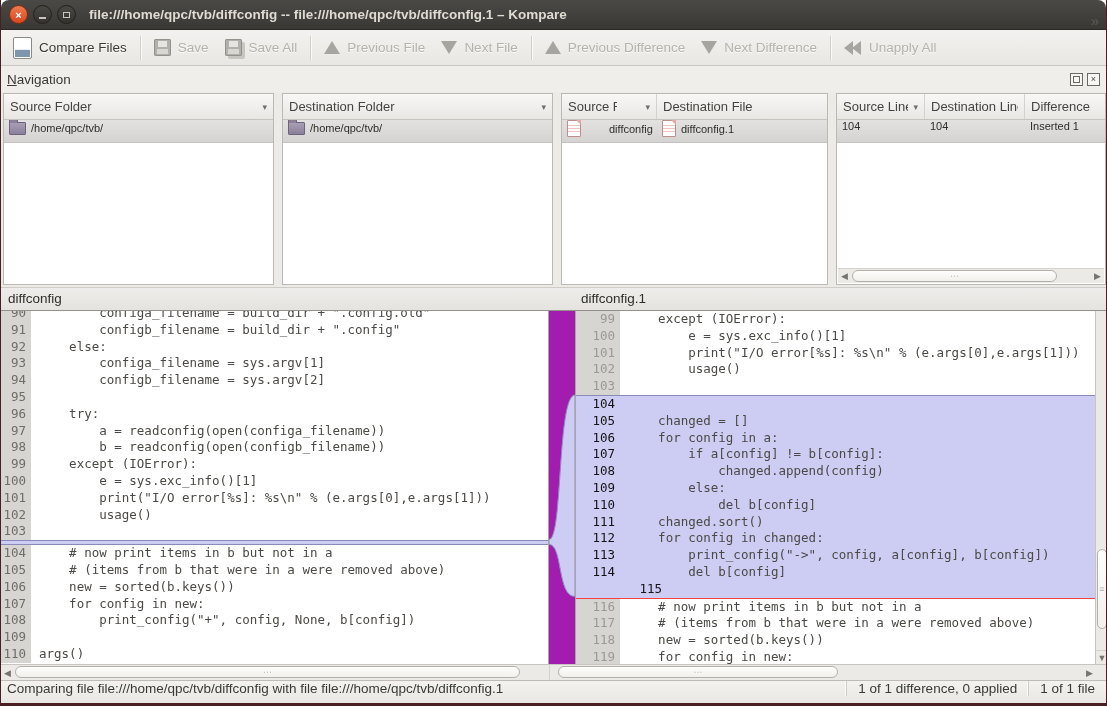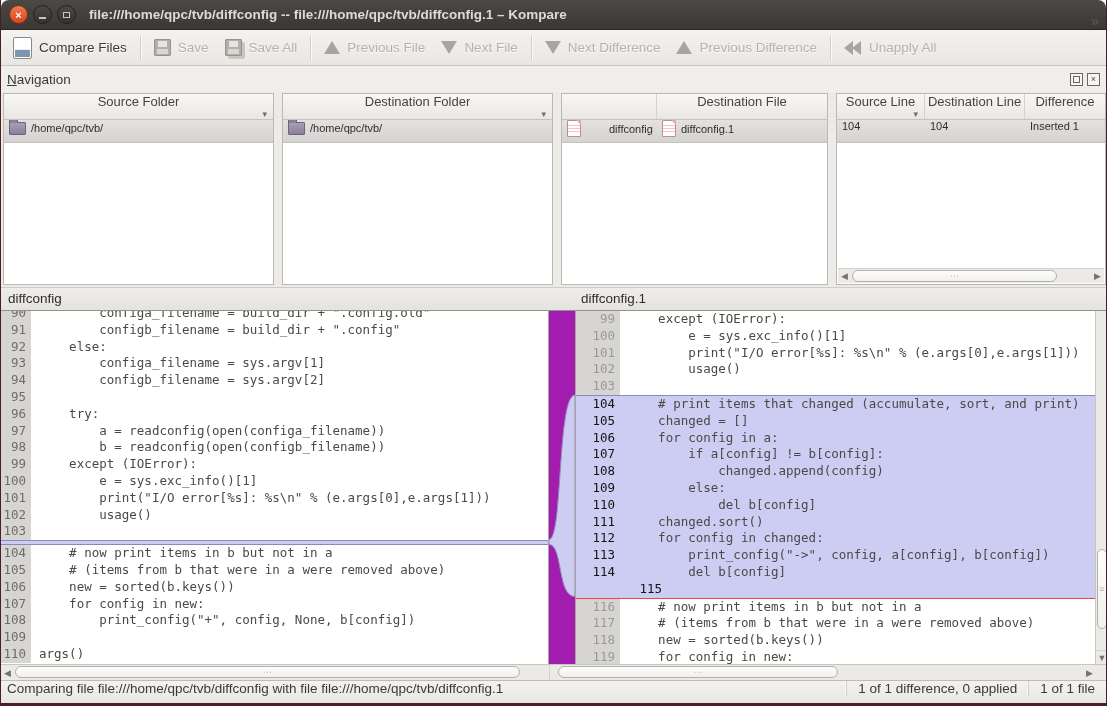--- a/index.html
+++ b/index.html
@@ -54,21 +54,21 @@
   .dbtn{width:13px;height:13px;border:1px solid #6a6864;background:#f7f6f4;box-sizing:border-box;position:relative;
     display:flex;align-items:center;justify-content:center;font-size:9px;color:#4a4843;}
   [data-name="float-icon"]::before{content:"";position:absolute;right:2px;top:2px;width:5px;height:5px;border:1px solid #6a6864;}
   [data-name="float-icon"]::after{content:"";position:absolute;left:2px;bottom:2px;width:5px;height:5px;border:1px solid #6a6864;background:#f7f6f4;}
   .navpanels{position:absolute;left:0;top:92px;width:100%;height:195px;background:#edebe8;}
   .nav-panel{position:absolute;top:1px;bottom:2px;background:#fff;border:1px solid #bcb9b4;box-sizing:border-box;}
   .nav-panel-0{left:2px;width:271px;} .nav-panel-1{left:281px;width:271px;}
   .nav-panel-2{left:560px;width:267px;} .nav-panel-3{left:835px;width:270px;}
   .nav-head{display:flex;height:25px;background:linear-gradient(#f8f7f6,#e9e7e4);border-bottom:1px solid #c6c3be;}
   .nav-hcell{display:flex;align-items:center;padding:0 6px;box-sizing:border-box;border-right:1px solid #d5d2cd;
-    font-size:13px;color:#454440;overflow:hidden;flex-direction:column;}
+    font-size:13px;color:#454440;overflow:hidden;}
   .nav-hcell:last-child{flex:1;border-right:none;}
   .hlabel{white-space:nowrap;overflow:hidden;}
   .sort-arrow{margin-left:auto;padding-left:5px;font-size:9px;color:#6f6d68;}
   .nav-panel-2 .cell-0{width:95px;flex:0 0 auto;gap:23px;}
   .nav-panel-3 .cell-0{width:88px;flex:0 0 auto;}
   .nav-panel-3 .cell-1{width:100px;flex:0 0 auto;}
   .nav-row{display:flex;height:22px;align-items:flex-start;font-size:11px;color:#2f2e2b;}
   .nav-row.selected{background:linear-gradient(#e3e2e0,#d4d3d1);border-bottom:1px solid #c3c2c0;}
   .nav-cell{display:flex;align-items:center;padding:0 5px;box-sizing:border-box;overflow:hidden;white-space:nowrap;}
   .nav-cell:last-child{flex:1;}
@@ -161,27 +161,27 @@
       <span class="tb-sep" data-name="toolbar-separator"></span>
       <button class="tb-item disabled" data-name="previous-file-button">
         <span class="tb-ic tri-up" data-name="up-triangle-icon"></span>
         <span class="tb-label" data-name="toolbar-label">Previous File</span>
       </button>
       <button class="tb-item disabled" data-name="next-file-button">
         <span class="tb-ic tri-down" data-name="down-triangle-icon"></span>
         <span class="tb-label" data-name="toolbar-label">Next File</span>
       </button>
       <span class="tb-sep" data-name="toolbar-separator"></span>
+      <button class="tb-item disabled" data-name="previous-difference-button">
+        <span class="tb-ic tri-up" data-name="up-triangle-icon"></span>
+        <span class="tb-label" data-name="toolbar-label">Previous Difference</span>
+      </button>
       <button class="tb-item disabled" data-name="next-difference-button">
         <span class="tb-ic tri-down" data-name="down-triangle-icon"></span>
         <span class="tb-label" data-name="toolbar-label">Next Difference</span>
-      </button>
-      <button class="tb-item disabled" data-name="previous-difference-button">
-        <span class="tb-ic tri-up" data-name="up-triangle-icon"></span>
-        <span class="tb-label" data-name="toolbar-label">Previous Difference</span>
       </button>
       <span class="tb-sep" data-name="toolbar-separator"></span>
       <button class="tb-item disabled" data-name="unapply-all-button">
         <span class="tb-ic" data-name="unapply-all-icon"></span>
         <span class="tb-label" data-name="toolbar-label">Unapply All</span>
       </button>
     </div>
   <div class="tb-overflow" data-name="toolbar-overflow-button">»</div>
 
   <div class="dockhead" data-name="navigation-dock-header">
@@ -389,21 +389,20 @@
           <div class="code-line" data-name="code-line">
             <span class="ln" data-name="line-number">102</span>
             <span class="ct" data-name="code-text">        usage()</span>
           </div>
           <div class="code-line" data-name="code-line">
             <span class="ln" data-name="line-number">103</span>
             <span class="ct" data-name="code-text"></span>
           </div>
           <div class="code-line hl hl-first" data-name="diff-highlight-line">
             <span class="ln" data-name="line-number">104</span>
-            <span class="ct" data-name="code-text">    # print items that changed (accumulate, sort, and print)</span>
           </div>
           <div class="code-line hl" data-name="diff-highlight-line">
             <span class="ln" data-name="line-number">105</span>
             <span class="ct" data-name="code-text">    changed = []</span>
           </div>
           <div class="code-line hl" data-name="diff-highlight-line">
             <span class="ln" data-name="line-number">106</span>
             <span class="ct" data-name="code-text">    for config in a:</span>
           </div>
           <div class="code-line hl" data-name="diff-highlight-line">

